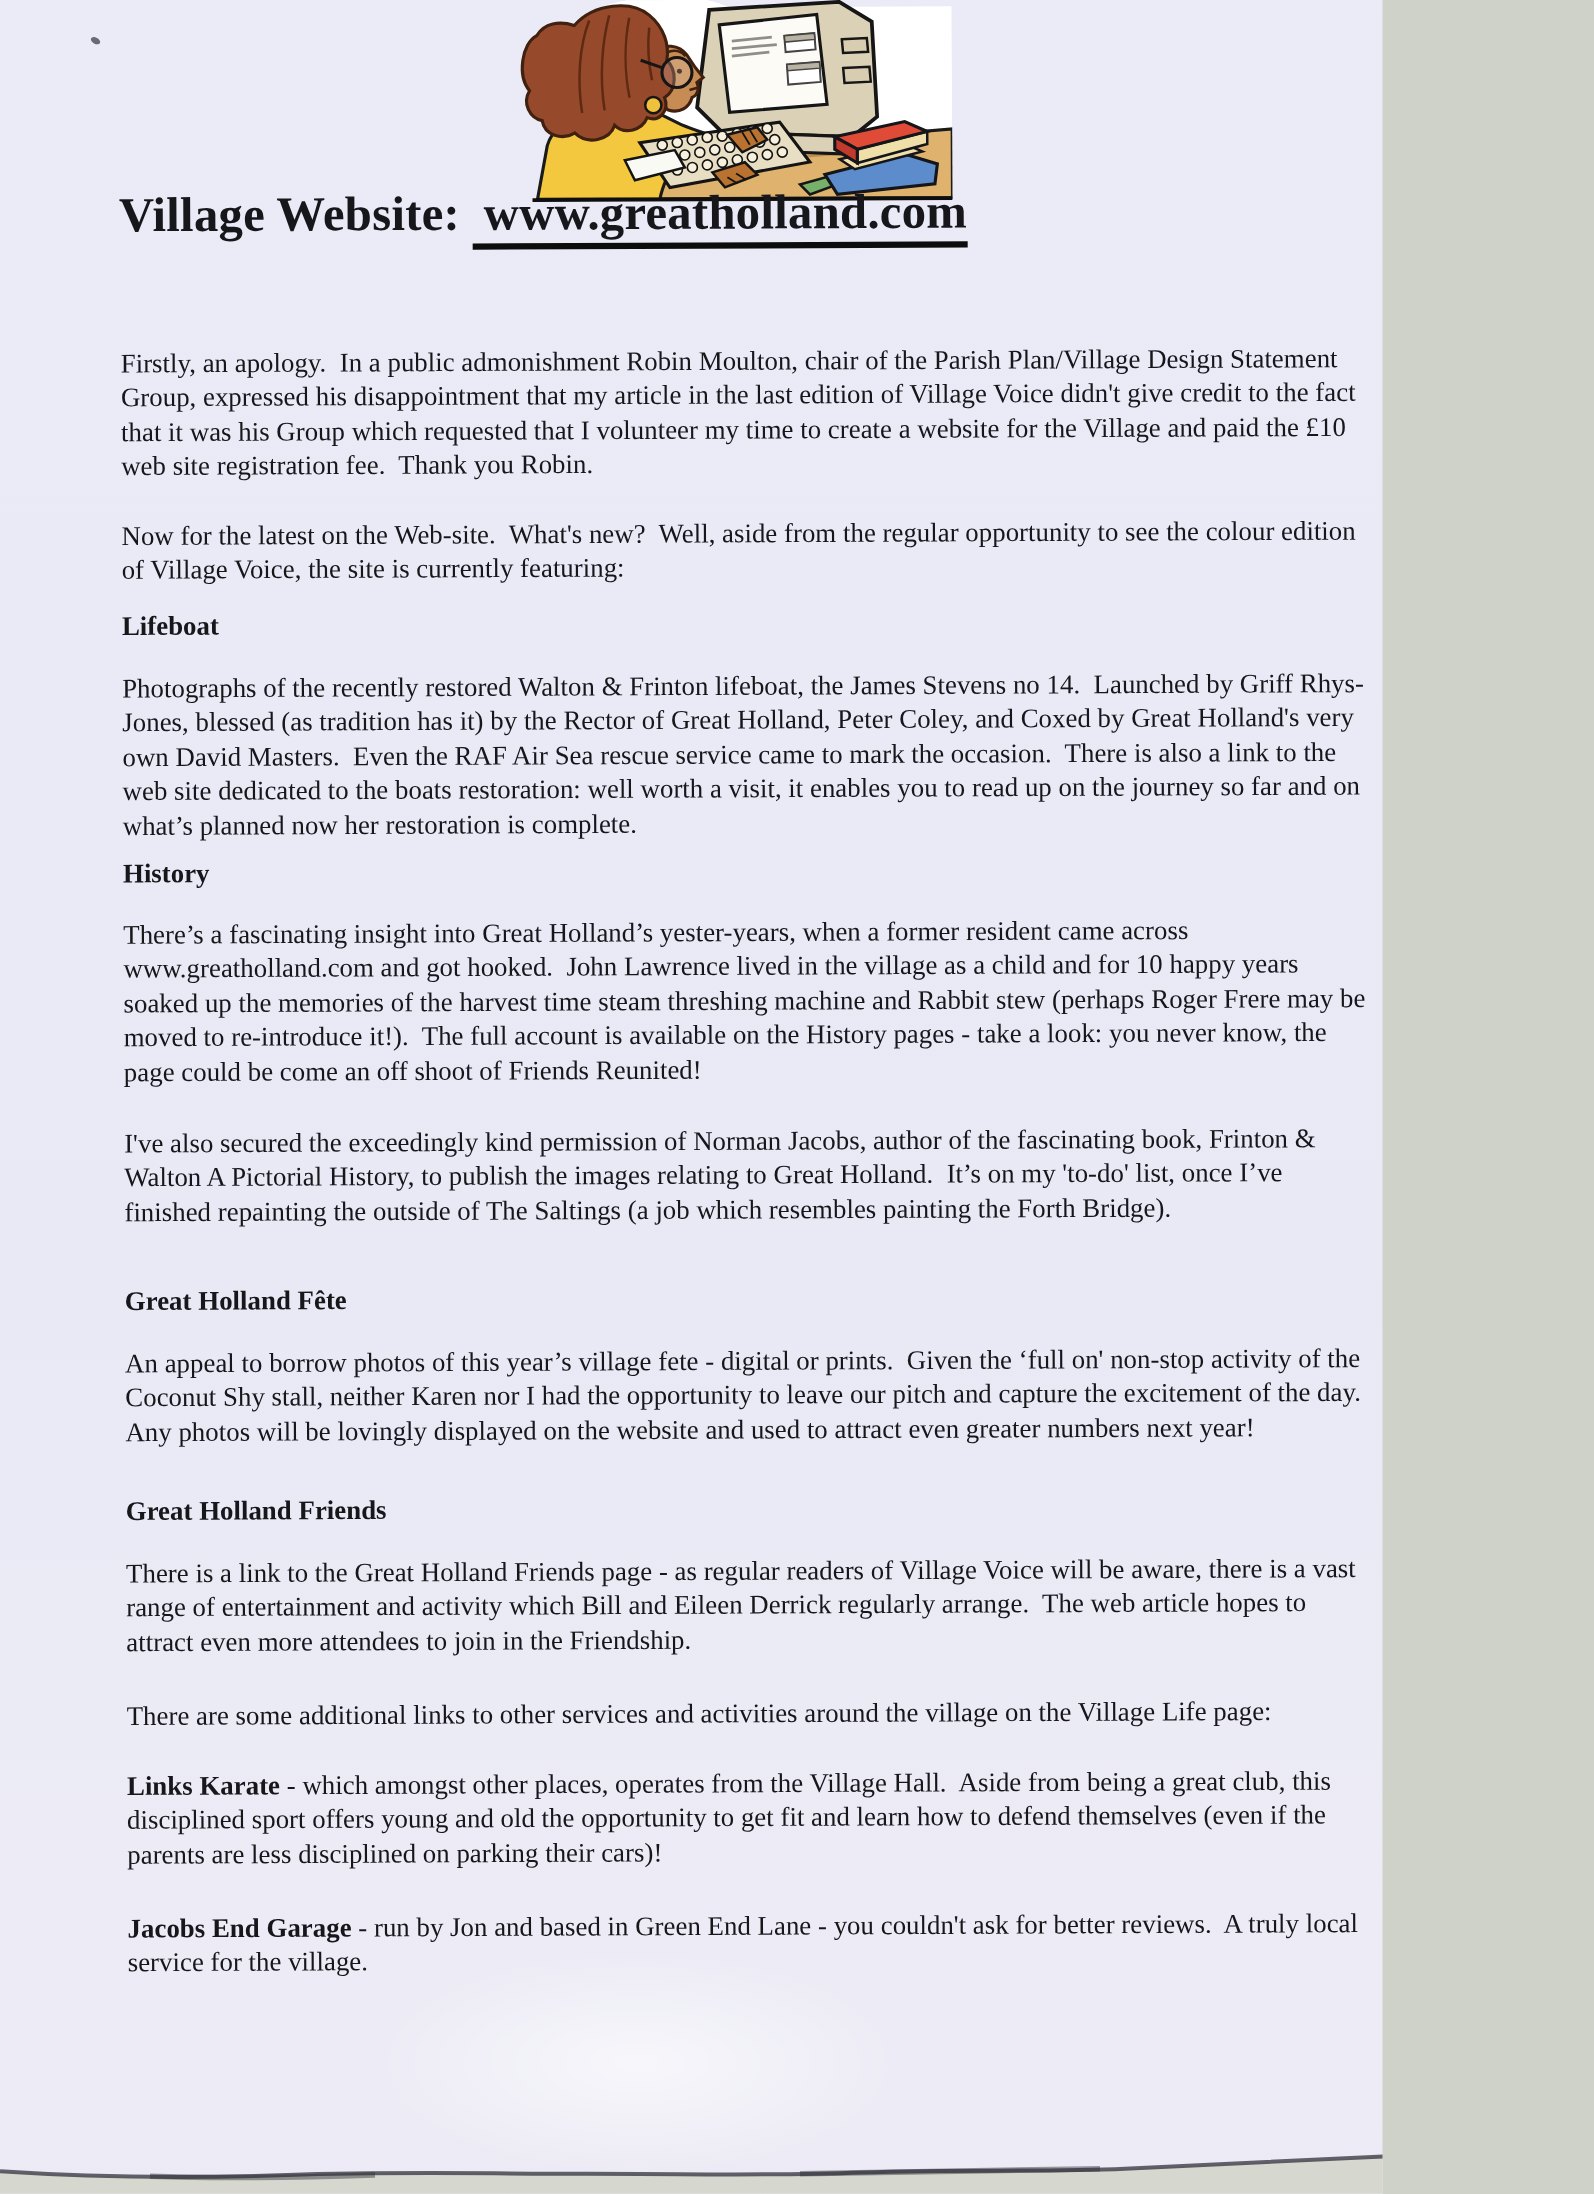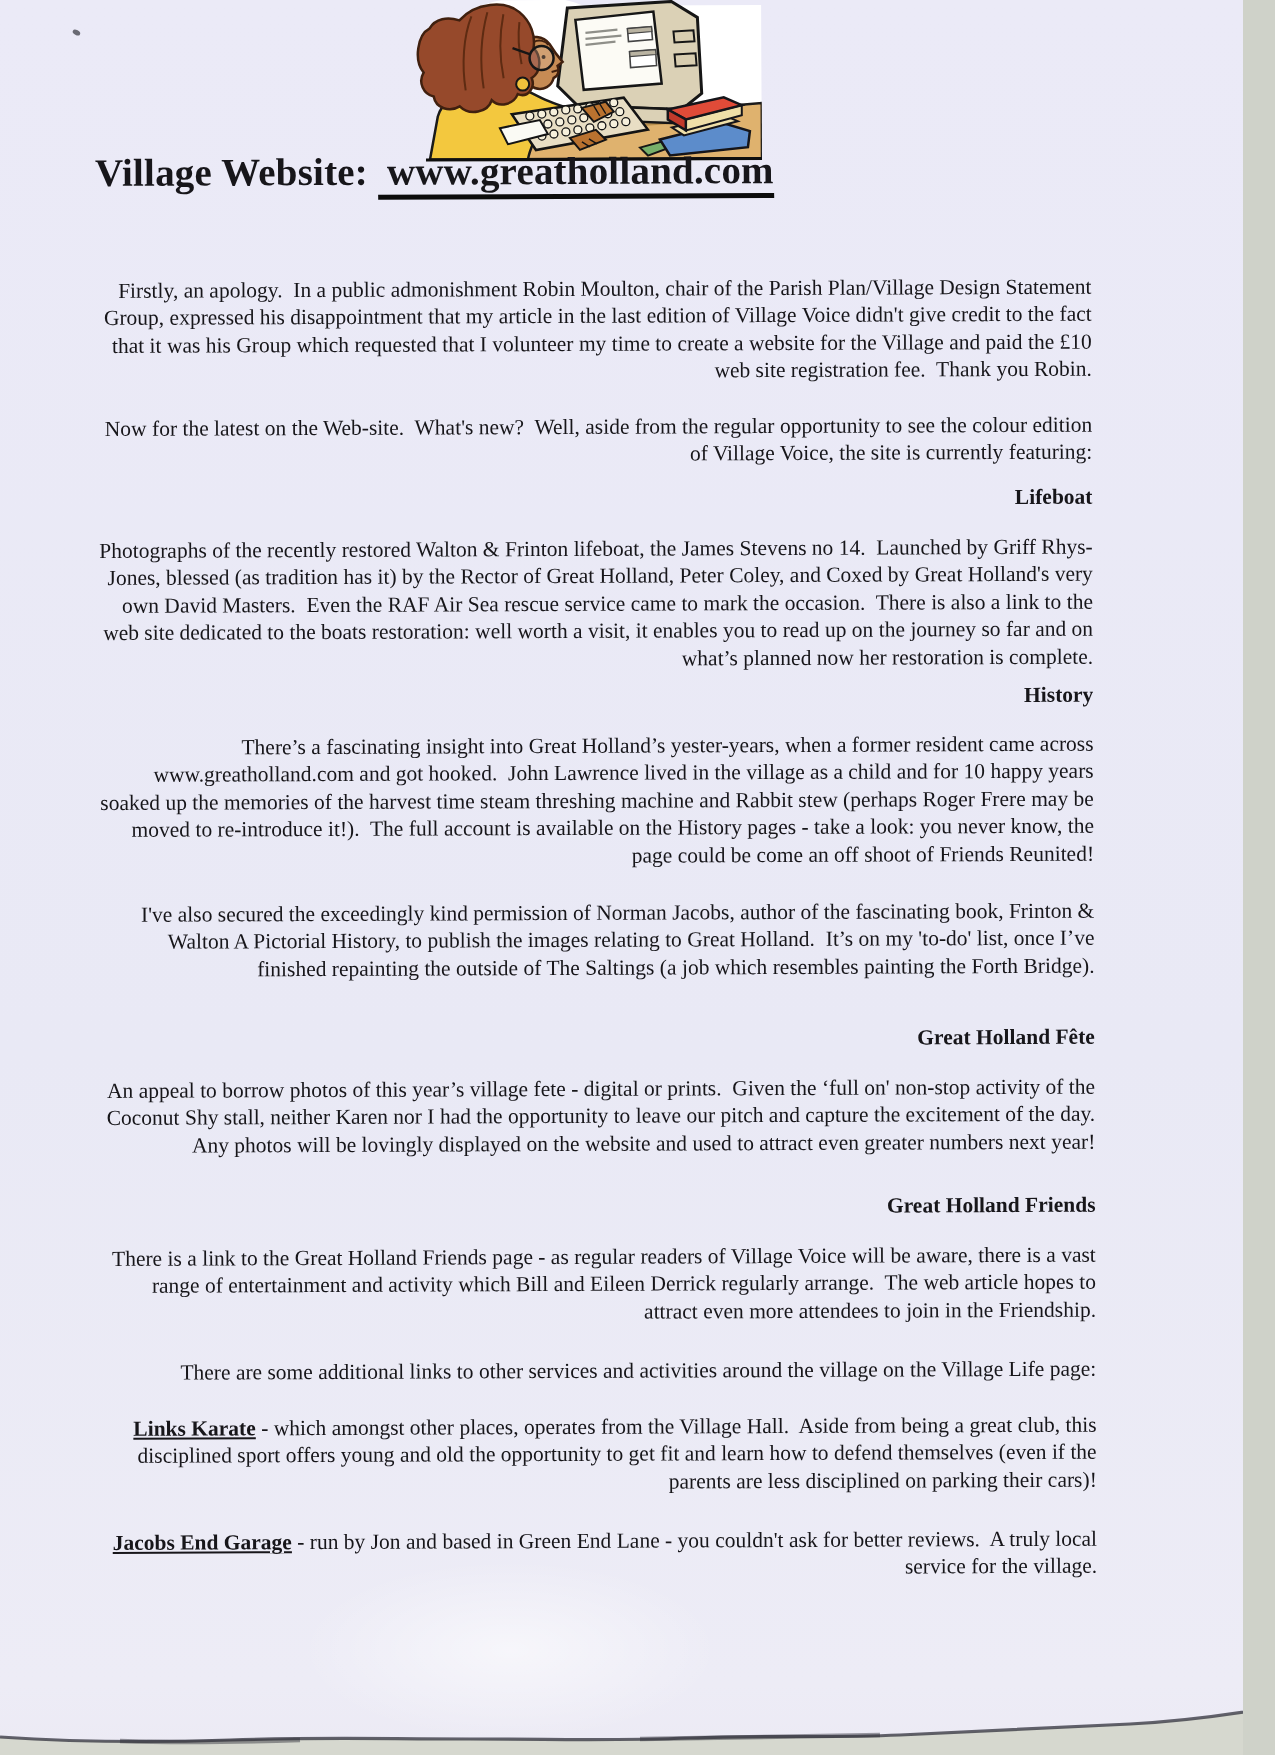--- a/index.html
+++ b/index.html
@@ -1,38 +1,37 @@
 <!DOCTYPE html>
 <html><head>
 <meta charset="utf-8">
 <style>
   html,body{margin:0;padding:0;background:#cfd2c9;}
   .page{
     position:relative;
-    width:1243px;height:1755px;
+    width:1106px;height:1755px;
     overflow:hidden;
     background:linear-gradient(180deg,#ebeaf7 0%,#e9e9f5 60%,#edecf6 96%,#eceaf4 100%);
     font-family:"Liberation Serif","DejaVu Serif",serif;
     color:#17161a;
-    text-align:right;
   }
   .tilt{position:absolute;inset:0;transform:rotate(-0.25deg);transform-origin:90px 160px;}
   .title{
     position:absolute;left:95px;top:150px;
     font-size:39px;font-weight:700;letter-spacing:0.2px;
     white-space:pre-wrap;
   }
   .title .url{border-bottom:5px solid #0c0c0c;padding-bottom:2px;padding-left:9px;}
   .para,.h{
     position:absolute;left:96px;width:995px;
     font-size:21.5px;line-height:27.6px;
     white-space:pre-wrap;
   }
   .h{font-weight:700;}
-  .lead{font-weight:700;text-decoration:underline;}
+  .lead{font-weight:700;}
   .illustration{position:absolute;left:372px;top:2px;width:390px;height:166px;}
   .speck{position:absolute;left:73px;top:30px;width:8px;height:5px;background:#4a4a52;border-radius:50%;transform:rotate(28deg);opacity:.8;}
   .blotch{position:absolute;left:300px;top:1560px;width:420px;height:180px;border-radius:50%;
     background:radial-gradient(closest-side,rgba(255,255,255,.55),rgba(255,255,255,0));}
   .scan-edge{position:absolute;left:0;bottom:0;width:1275px;height:60px;}
 </style>
 </head>
 <body>
 
 <div class="page">

